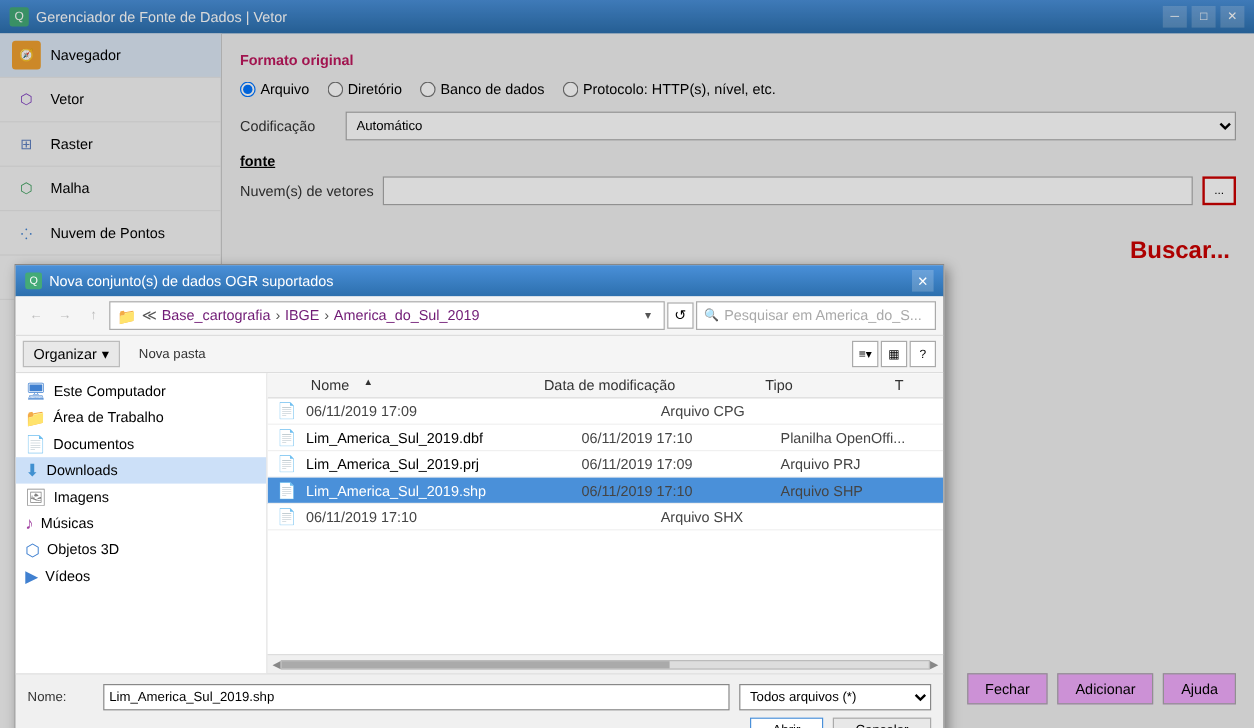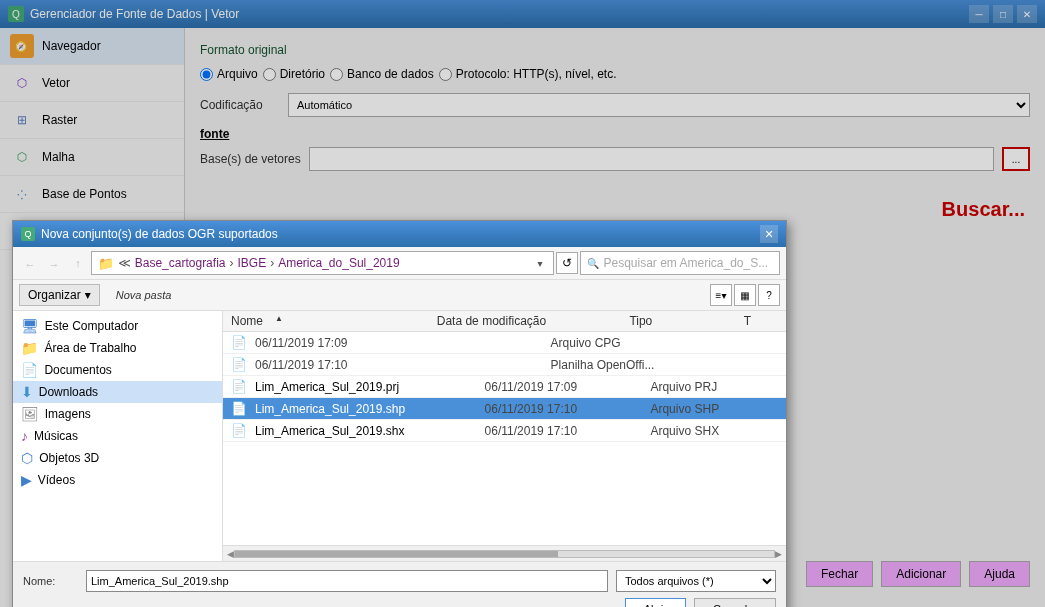--- a/index.html
+++ b/index.html
@@ -79,27 +79,27 @@
     .bg-panel {
       position: absolute;
       top: 28px; left: 185px;
       right: 0; bottom: 0;
       background: #f0f0f0;
       padding: 15px;
     }
 
     .panel-section-title {
       font-size: 12px;
-      font-weight: normal;
+      font-weight: bold;
       margin-bottom: 10px;
-      color: #14532d;
+      color: #be185d;
     }
 
     .radio-group {
-      display: flex; align-items: center; gap: 5px;
+      display: flex; align-items: center; gap: 15px;
       margin-bottom: 12px;
     }
     .radio-item { display: flex; align-items: center; gap: 4px; cursor: pointer; }
     .radio-item input[type=radio] { margin: 0; }
 
     .form-row {
       display: flex; align-items: center; gap: 8px; margin-bottom: 10px;
     }
     .form-label { min-width: 80px; color: #333; }
     .form-select {
@@ -294,21 +294,20 @@
       display: flex; align-items: center; gap: 4px;
       font-size: 11px;
     }
     .nova-pasta-btn {
       padding: 3px 8px;
       background: transparent;
       border: none;
       cursor: pointer;
       font-size: 11px;
       color: #333;
-      font-style: italic;
     }
 
     .view-buttons {
       margin-left: auto;
       display: flex; gap: 2px;
     }
     .view-btn {
       width: 22px; height: 22px;
       background: white;
       border: 1px solid #aaa;
@@ -360,21 +359,21 @@
     }
 
     .file-list-header {
       display: flex;
       background: #f5f5f5;
       border-bottom: 1px solid #ddd;
       padding: 3px 8px;
       font-size: 11px;
       color: #333;
     }
-    .col-name { flex: 1.8; display: flex; align-items: flex-start; gap: 12px; cursor: pointer; }
+    .col-name { flex: 1.8; display: flex; align-items: flex-start; gap: 12px; cursor: pointer; margin-left: 28px; }
     .col-date { flex: 1.3; }
     .col-type { flex: 1; margin-left: 44px; }
     .col-t { flex: 0.3; }
     .sort-arrow { font-size: 8px; }
 
     .file-row {
       display: flex;
       align-items: center;
       padding: 3px 8px;
       cursor: pointer;
@@ -493,21 +492,21 @@
     <div class="sidebar-item">
       <div class="sidebar-icon icon-raster">⊞</div>
       <span>Raster</span>
     </div>
     <div class="sidebar-item">
       <div class="sidebar-icon icon-malha">⬡</div>
       <span>Malha</span>
     </div>
     <div class="sidebar-item">
       <div class="sidebar-icon icon-nuvem">⁘</div>
-      <span>Base de Pontos</span>
+      <span>Nuvem de Pontos</span>
     </div>
     <div class="sidebar-item">
       <div class="sidebar-icon icon-texto">T</div>
       <span>Texto</span>
     </div>
   </div>
 
   <div class="bg-panel">
     <div class="panel-section-title">Formato original</div>
     <div class="radio-group">
@@ -529,21 +528,21 @@
       </label>
     </div>
     <div class="form-row">
       <span class="form-label">Codificação</span>
       <select class="form-select">
         <option>Automático</option>
       </select>
     </div>
     <div class="fonte-label">fonte</div>
     <div class="form-row">
-      <span class="form-label">Base(s) de vetores</span>
+      <span class="form-label">Nuvem(s) de vetores</span>
       <input class="form-input" type="text" style="">
       <button class="browse-btn">...</button>
     </div>
     <span class="buscar-text">Buscar...</span>
     <div class="bg-bottom-buttons">
       <button class="bottom-btn">Fechar</button>
       <button class="bottom-btn">Adicionar</button>
       <button class="bottom-btn">Ajuda</button>
     </div>
     <div class="epsg-badge">
@@ -648,38 +647,38 @@
           <div class="col-t">T</div>
         </div>
 
         <div class="file-row">
           <div class="file-icon-cell">📄</div>
           <div class="file-date-cell">06/11/2019 17:09</div>
           <div class="file-type-cell">Arquivo CPG</div>
         </div>
         <div class="file-row">
           <div class="file-icon-cell">📄</div>
+          <div class="file-name-cell">Lim_America_Sul_2019.dbf</div>
           <div class="file-date-cell">06/11/2019 17:10</div>
           <div class="file-type-cell">Planilha OpenOffi...</div>
         </div>
         <div class="file-row">
           <div class="file-icon-cell">📄</div>
           <div class="file-name-cell">Lim_America_Sul_2019.prj</div>
           <div class="file-date-cell">06/11/2019 17:09</div>
           <div class="file-type-cell">Arquivo PRJ</div>
         </div>
         <div class="file-row selected">
           <div class="file-icon-cell">📄</div>
           <div class="file-name-cell">Lim_America_Sul_2019.shp</div>
           <div class="file-date-cell">06/11/2019 17:10</div>
           <div class="file-type-cell">Arquivo SHP</div>
         </div>
         <div class="file-row">
           <div class="file-icon-cell">📄</div>
-          <div class="file-name-cell">Lim_America_Sul_2019.shx</div>
           <div class="file-date-cell">06/11/2019 17:10</div>
           <div class="file-type-cell">Arquivo SHX</div>
         </div>
       </div>
 
       <div class="dialog-hscroll">
         <div style="font-size:9px; color:#888; cursor:pointer;">◀</div>
         <div class="hscroll-bar">
           <div class="hscroll-thumb"></div>
         </div>

